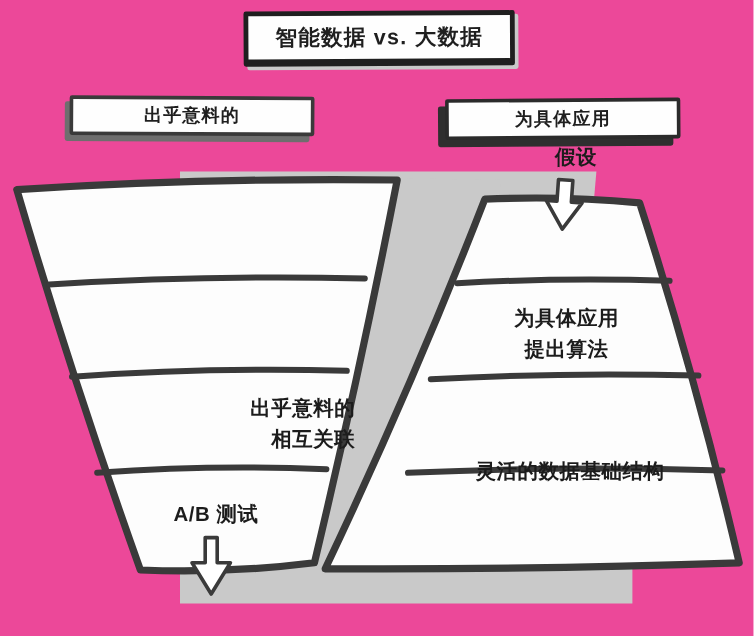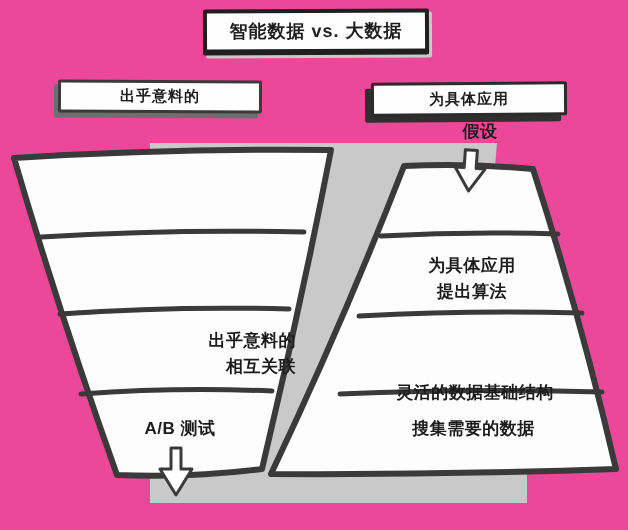--- a/index.html
+++ b/index.html
@@ -77,16 +77,15 @@
 
   <div class="txt hyp">假设</div>
 
   <div class="txt l3">出乎意料的
 相互关联</div>
   <div class="txt l4">A/B 测试</div>
 
   <div class="txt r2">为具体应用
 提出算法</div>
   <div class="txt r3">灵活的数据基础结构</div>
-  <div class="txt r4">搜集需要的数据</div>
 
   <div class="txt sol">解决方案</div>
 </div>
 
 </body></html>

